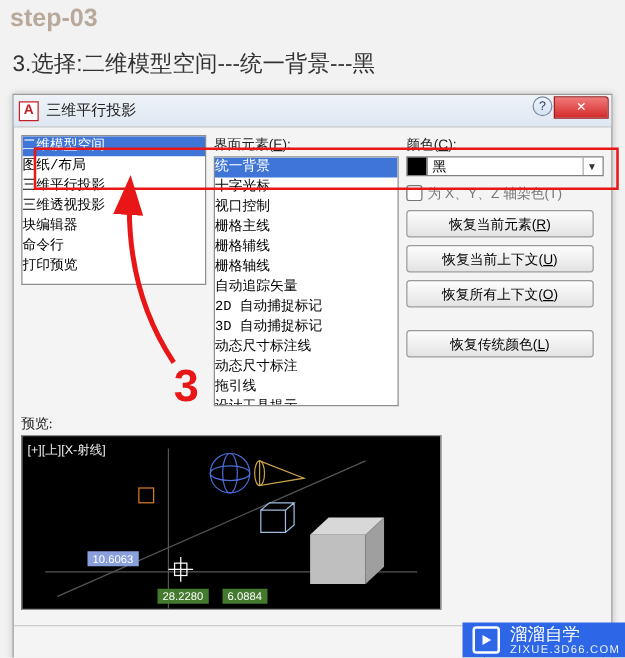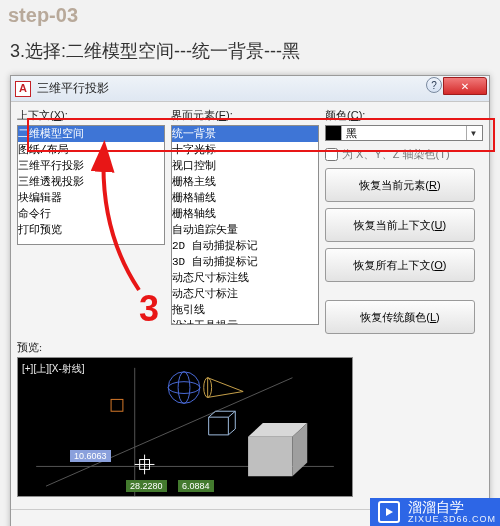--- a/index.html
+++ b/index.html
@@ -60,21 +60,21 @@
   .listbox .item { padding:1px 0; white-space:nowrap;font-family:Liberation Mono, monospace; }
   .listbox .item.sel { background:#3e75d6; color:#fff; }
   .color-row { display:flex; align-items:center; }
   .color-sel { border:1px solid #808080; height:16px; flex:1; background:#fff; display:flex; align-items:center; }
   .swatch { width:16px; height:14px; background:#000; border-right:1px solid #aaa; margin-right:4px; }
   .color-text { font-size:11px; }
   .drop { width:14px; height:14px; border-left:1px solid #aaa; display:flex;align-items:center;justify-content:center;font-size:8px;color:#333;margin-left:auto;margin-right:2px;}
   .checkbox-row { display:flex; align-items:center; font-size:11px; color:#777; margin-top:6px; }
   .checkbox-row input { margin-right:4px; }
   .btn {
-    display:block; width:150px; height:34px; font-size:11px;
+    display:block; width:150px; height:22px; font-size:11px;
     background:linear-gradient(#fdfdfd,#e3e3e3); border:1px solid #9a9a9a;
     border-radius:3px; margin-top:6px; cursor:pointer;
   }
   .btn .acc { text-decoration: underline; }
   .arrow {
     position:absolute; left:78px; top:64px; width:60px; height:155px;
     z-index:4; pointer-events:none;
   }
   .arrow svg { width:100%; height:100%; }
   .num3 {
@@ -126,23 +126,20 @@
         <div class="win-btn win-close">✕</div>
       </div>
     </div>
 
     <div class="body">
       <div class="red-frame"></div>
 
       <div class="headers-row">
 
         <div class="col col1">
-          <div class="col-label">
-            <span>上下文</span>(<span class="acc">X</span>)<span>:</span>
-          </div>
           <div class="listbox">
             <div class="item sel">二维模型空间</div>
             <div class="item">图纸/布局</div>
             <div class="item">三维平行投影</div>
             <div class="item">三维透视投影</div>
             <div class="item">块编辑器</div>
             <div class="item">命令行</div>
             <div class="item">打印预览</div>
           </div>
         </div>

